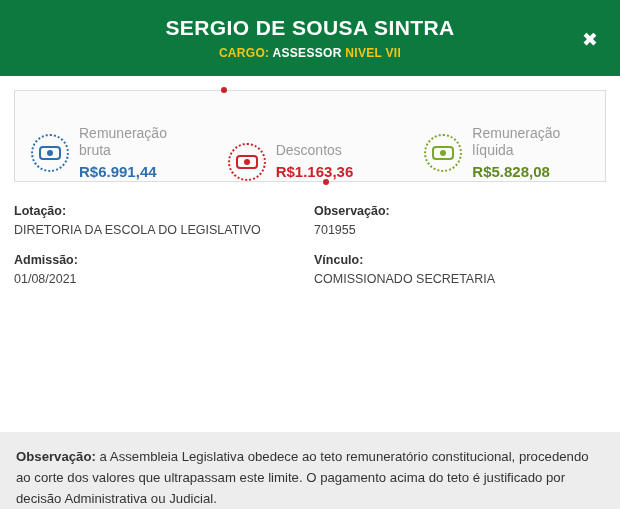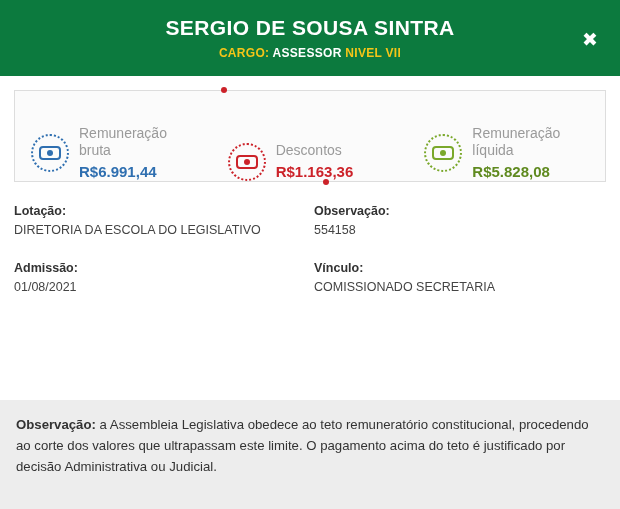--- a/index.html
+++ b/index.html
@@ -185,21 +185,21 @@
   
   .details-row {
     display: flex;
   }
   .details-cell-left { width: 300px; }
   .details-cell-right { flex: 1; }
 
   
   .footer-note {
     background: #ededed;
-    padding: 14px 16px 32px 16px;
+    padding: 14px 16px 0 16px;
     font-size: 13.2px;
     line-height: 1.6;
     color: #333333;
     flex: 0 0 auto;
   }
   .footer-note b { font-weight: bold; }
 </style>
 </head>
 <body>
 
@@ -250,28 +250,28 @@
         <span class="summary-text">
           <span class="summary-label" style="display:block;">Remuneração
 líquida</span>
           <span class="summary-value val-green" style="display:block;">R$5.828,08</span>
         </span>
       </div>
     </div>
 
     <div style="margin-top:22px;">
 
-      <div class="details-row" style="margin-bottom:24px;">
+      <div class="details-row" style="margin-bottom:16px;">
         <div class="details-cell-left">
           <div class="detail-label">Lotação:</div>
           <div class="detail-value">DIRETORIA DA ESCOLA DO LEGISLATIVO</div>
         </div>
         <div class="details-cell-right">
           <div class="detail-label">Observação:</div>
-          <div class="detail-value">554158</div>
+          <div class="detail-value">701955</div>
         </div>
       </div>
 
       <div class="details-row">
         <div class="details-cell-left">
           <div class="detail-label">Admissão:</div>
           <div class="detail-value">01/08/2021</div>
         </div>
         <div class="details-cell-right">
           <div class="detail-label">Vínculo:</div>

